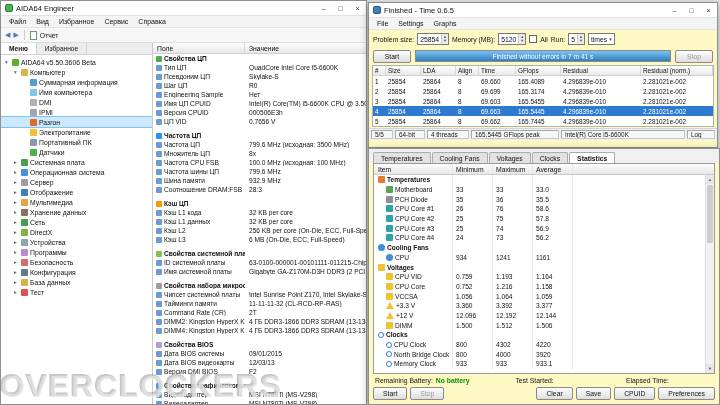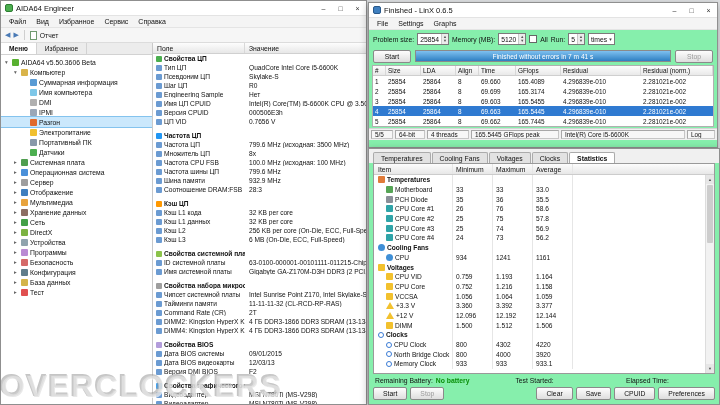--- a/index.html
+++ b/index.html
@@ -1,19 +1,19 @@
 <!DOCTYPE html>
 <html><head>
 <meta charset="utf-8">
 <style>
   *{box-sizing:border-box;margin:0;padding:0}
   html,body{width:720px;height:405px;overflow:hidden}
   body{font-family:"Liberation Sans",sans-serif;background:#e2e4e6;position:relative;color:#111;font-size:7px}
 
-  .window{position:absolute;background:#86efac;border:1px solid #8f8f8f;box-shadow:0 2px 8px rgba(0,0,0,.3)}
+  .window{position:absolute;background:#fef9c3;border:1px solid #8f8f8f;box-shadow:0 2px 8px rgba(0,0,0,.3)}
   .titlebar{height:15px;background:#fff;display:flex;align-items:center;padding-left:4px;gap:3px;font-size:7.5px;border-bottom:1px solid #e3e3e3}
   .wtitle{white-space:nowrap;overflow:hidden}
   .wbtns{margin-left:auto;display:flex;height:100%}
   .wbtn{width:17px;display:flex;align-items:center;justify-content:center;font-size:7px;color:#333}
   .appicon{width:8px;height:8px;border-radius:2px;flex:none}
   .aida-appicon{background:#4caf50;border:1px solid #2e7d32}
   .linx-appicon{background:#3f7fbf;border:1px solid #28588a}
 
   .menubar{height:12px;display:flex;align-items:center;padding:0 3px;background:#f4f4f4;font-size:7px;border-bottom:1px solid #e4e4e4}
   .mitem{padding:1px 5px;white-space:nowrap}
@@ -539,21 +539,21 @@
             <div class="v">MSI N780Ti (MS-V298)</div>
           </div>
         </div>
     </div>
   </div>
 </div>
 
 <div class="window" id="linx">
   <div class="titlebar">
     <span class="appicon linx-appicon"></span>
-    <span class="wtitle">Finished - LinX 0.6.5</span>
+    <span class="wtitle">Finished - Time 0.6.5</span>
     <div class="wbtns">
       <span class="wbtn">–</span>
       <span class="wbtn">□</span>
       <span class="wbtn">×</span>
     </div>
   </div>
   <div class="menubar" id="linx-menubar">
       <span class="mitem">File</span>
       <span class="mitem">Settings</span>
       <span class="mitem">Graphs</span>

